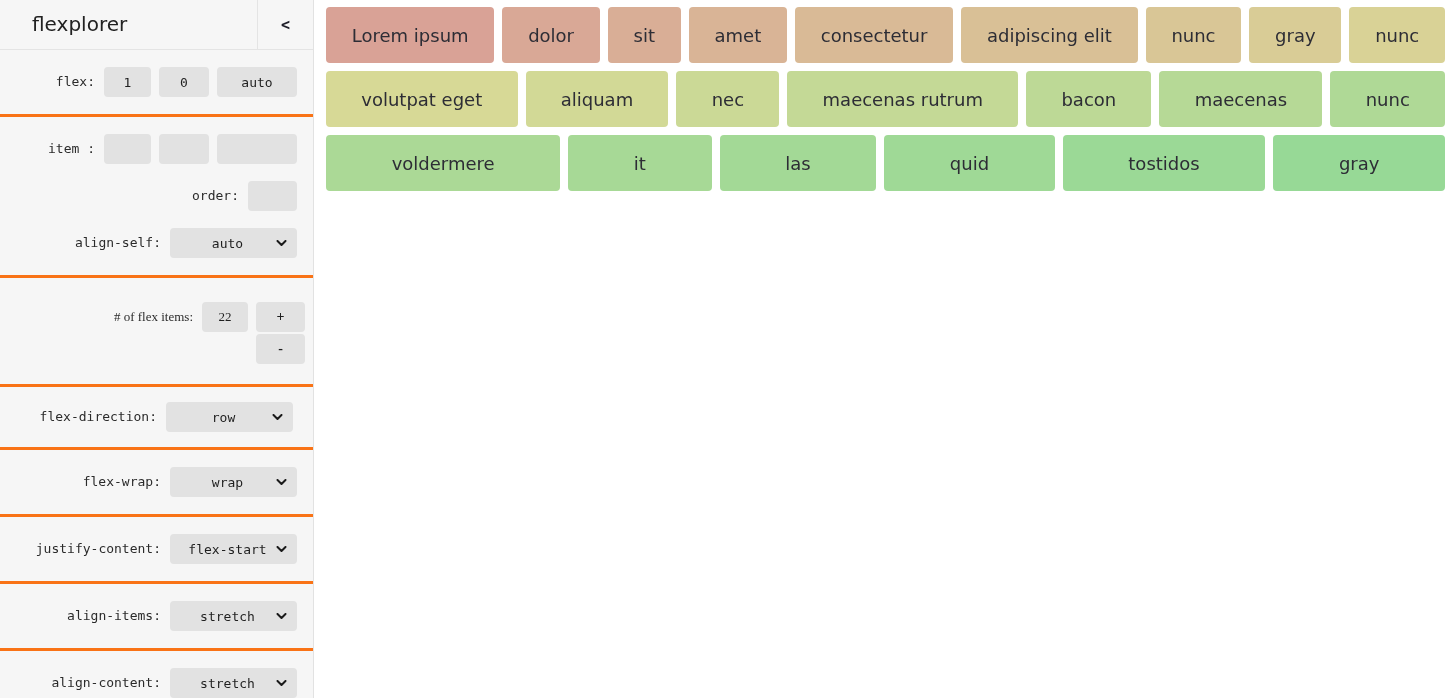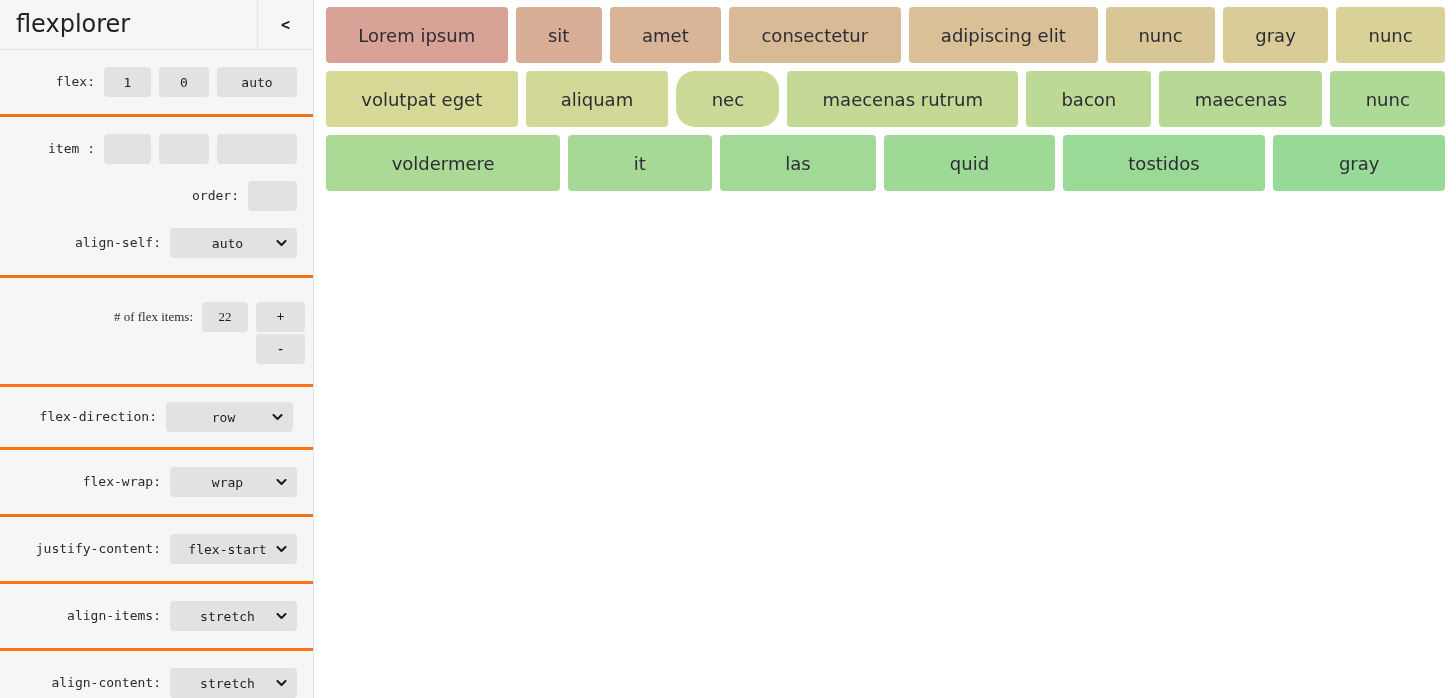--- a/index.html
+++ b/index.html
@@ -20,22 +20,22 @@
     color: #2b2b2b;
     font-size: 13px;
   }
   .sb-header {
     display: flex; height: 50px;
     border-bottom: 1px solid #e4e4e4;
   }
   .sb-title {
     flex: 1;
     font-family: "DejaVu Sans", "Liberation Sans", sans-serif;
-    font-size: 24px; color: #222;
-    line-height: 48px; padding-left: 16px;
+    font-size: 20px; color: #222;
+    line-height: 48px; padding-left: 32px;
   }
   .sb-collapse {
     width: 56px; border-left: 1px solid #e4e4e4;
     display: flex; align-items: center; justify-content: center;
     font-size: 15px; font-weight: bold; color: #1d1d28;
     cursor: pointer; background: transparent; border-top: none; border-right: none; border-bottom: none;
     font-family: inherit;
   }
   .section {
     border-bottom: 3px solid #f97316;
@@ -223,30 +223,31 @@
             <path d="M1.5 1 L5.5 5 L9.5 1" fill="none" stroke="#1a1a1a" stroke-width="2" stroke-linecap="round" stroke-linejoin="round"></path>
           </svg>
       </span>
     </div>
   </div>
 
 </div>
 
 <div class="main">
     <div class="flex-item" style="background: rgb(217, 162, 150);">Lorem ipsum</div>
+    <div class="flex-item" style="background: rgb(217, 168, 150);">dolor</div>
     <div class="flex-item" style="background: rgb(217, 174, 150);">sit</div>
     <div class="flex-item" style="background: rgb(217, 180, 150);">amet</div>
     <div class="flex-item" style="background: rgb(217, 186, 150);">consectetur</div>
     <div class="flex-item" style="background: rgb(217, 192, 150);">adipiscing elit</div>
     <div class="flex-item" style="background: rgb(217, 198, 150);">nunc</div>
     <div class="flex-item" style="background: rgb(217, 204, 150);">gray</div>
     <div class="flex-item" style="background: rgb(217, 210, 150);">nunc</div>
     <div class="flex-item" style="background: rgb(215, 217, 150);">volutpat eget</div>
     <div class="flex-item" style="background: rgb(210, 217, 150);">aliquam</div>
-    <div class="flex-item" style="background: rgb(203, 217, 150); border-radius: 19px;">nec</div>
+    <div class="flex-item" style="background: rgb(203, 217, 150);">nec</div>
     <div class="flex-item" style="background: rgb(196, 217, 150);">maecenas rutrum</div>
     <div class="flex-item" style="background: rgb(189, 217, 150);">bacon</div>
     <div class="flex-item" style="background: rgb(182, 217, 150);">maecenas</div>
     <div class="flex-item" style="background: rgb(175, 217, 150);">nunc</div>
     <div class="flex-item" style="background: rgb(171, 217, 150);">voldermere</div>
     <div class="flex-item" style="background: rgb(167, 217, 150);">it</div>
     <div class="flex-item" style="background: rgb(163, 217, 150);">las</div>
     <div class="flex-item" style="background: rgb(159, 217, 150);">quid</div>
     <div class="flex-item" style="background: rgb(155, 217, 150);">tostidos</div>
     <div class="flex-item" style="background: rgb(151, 217, 150);">gray</div>

